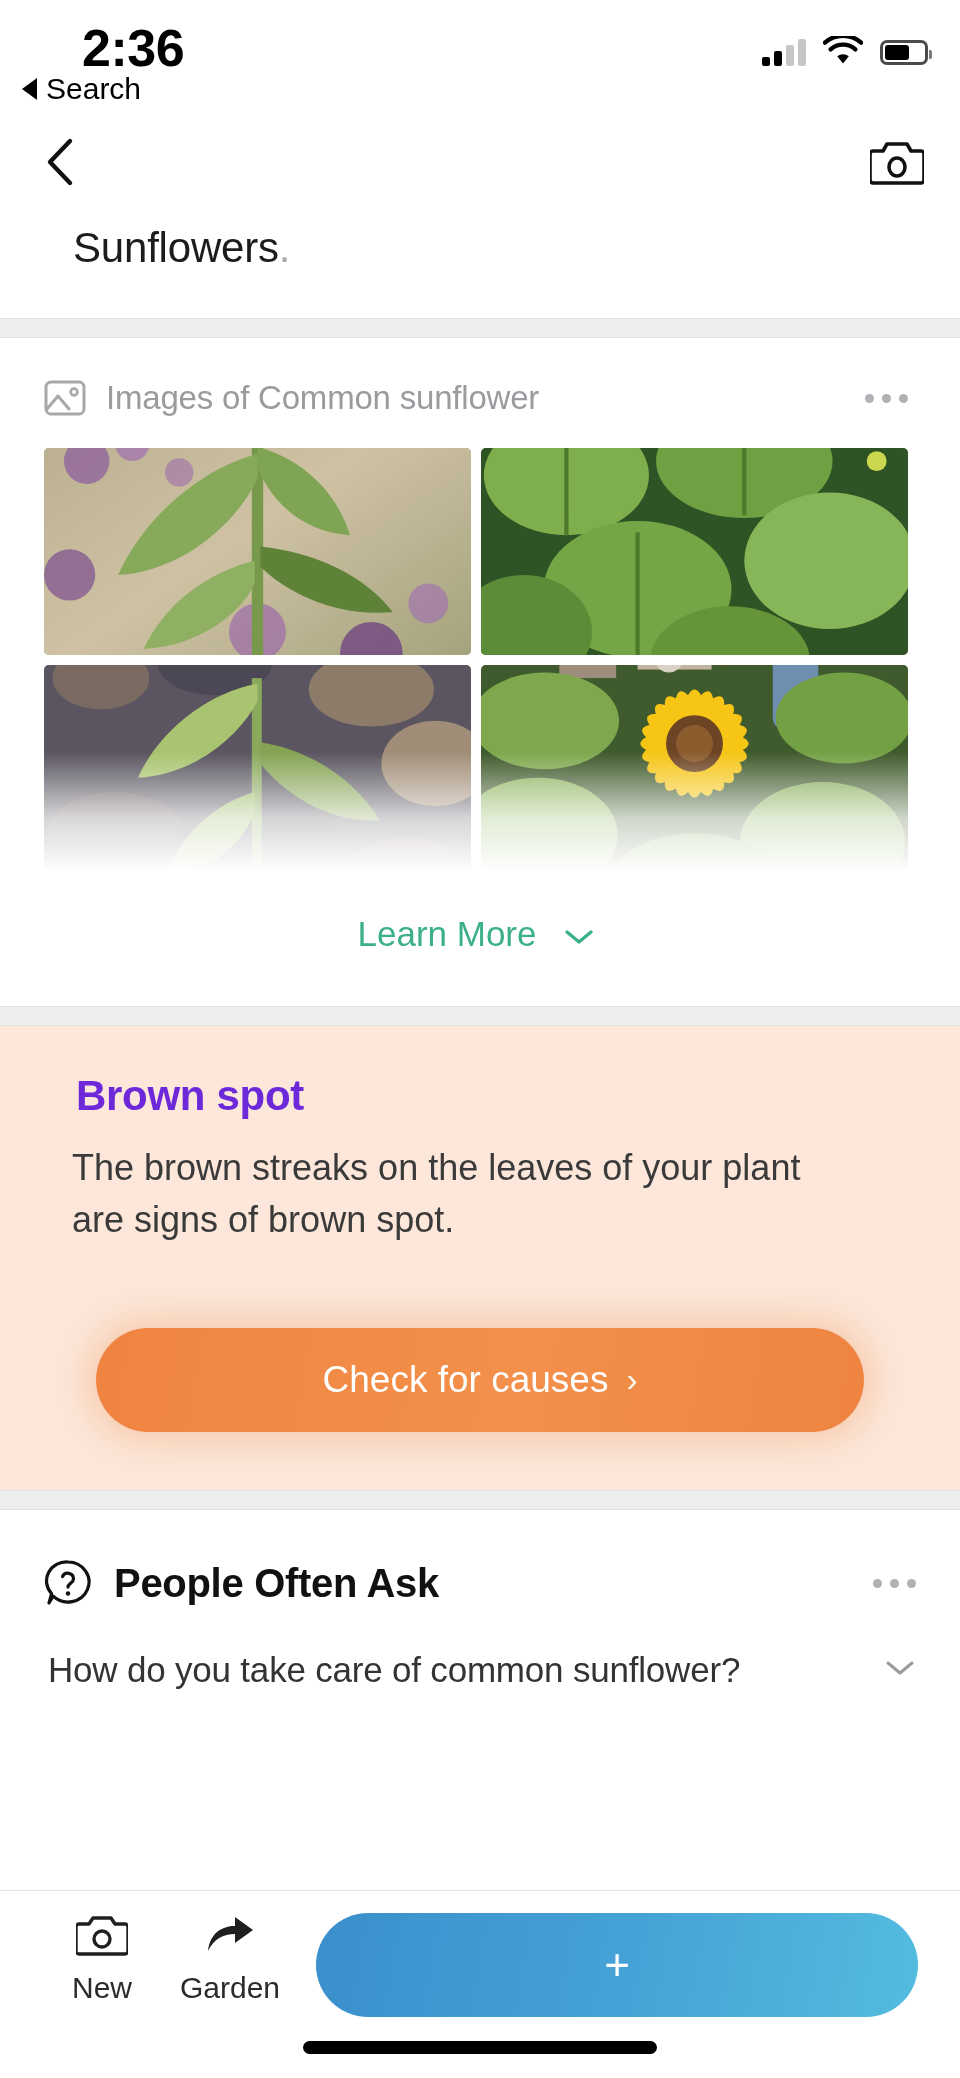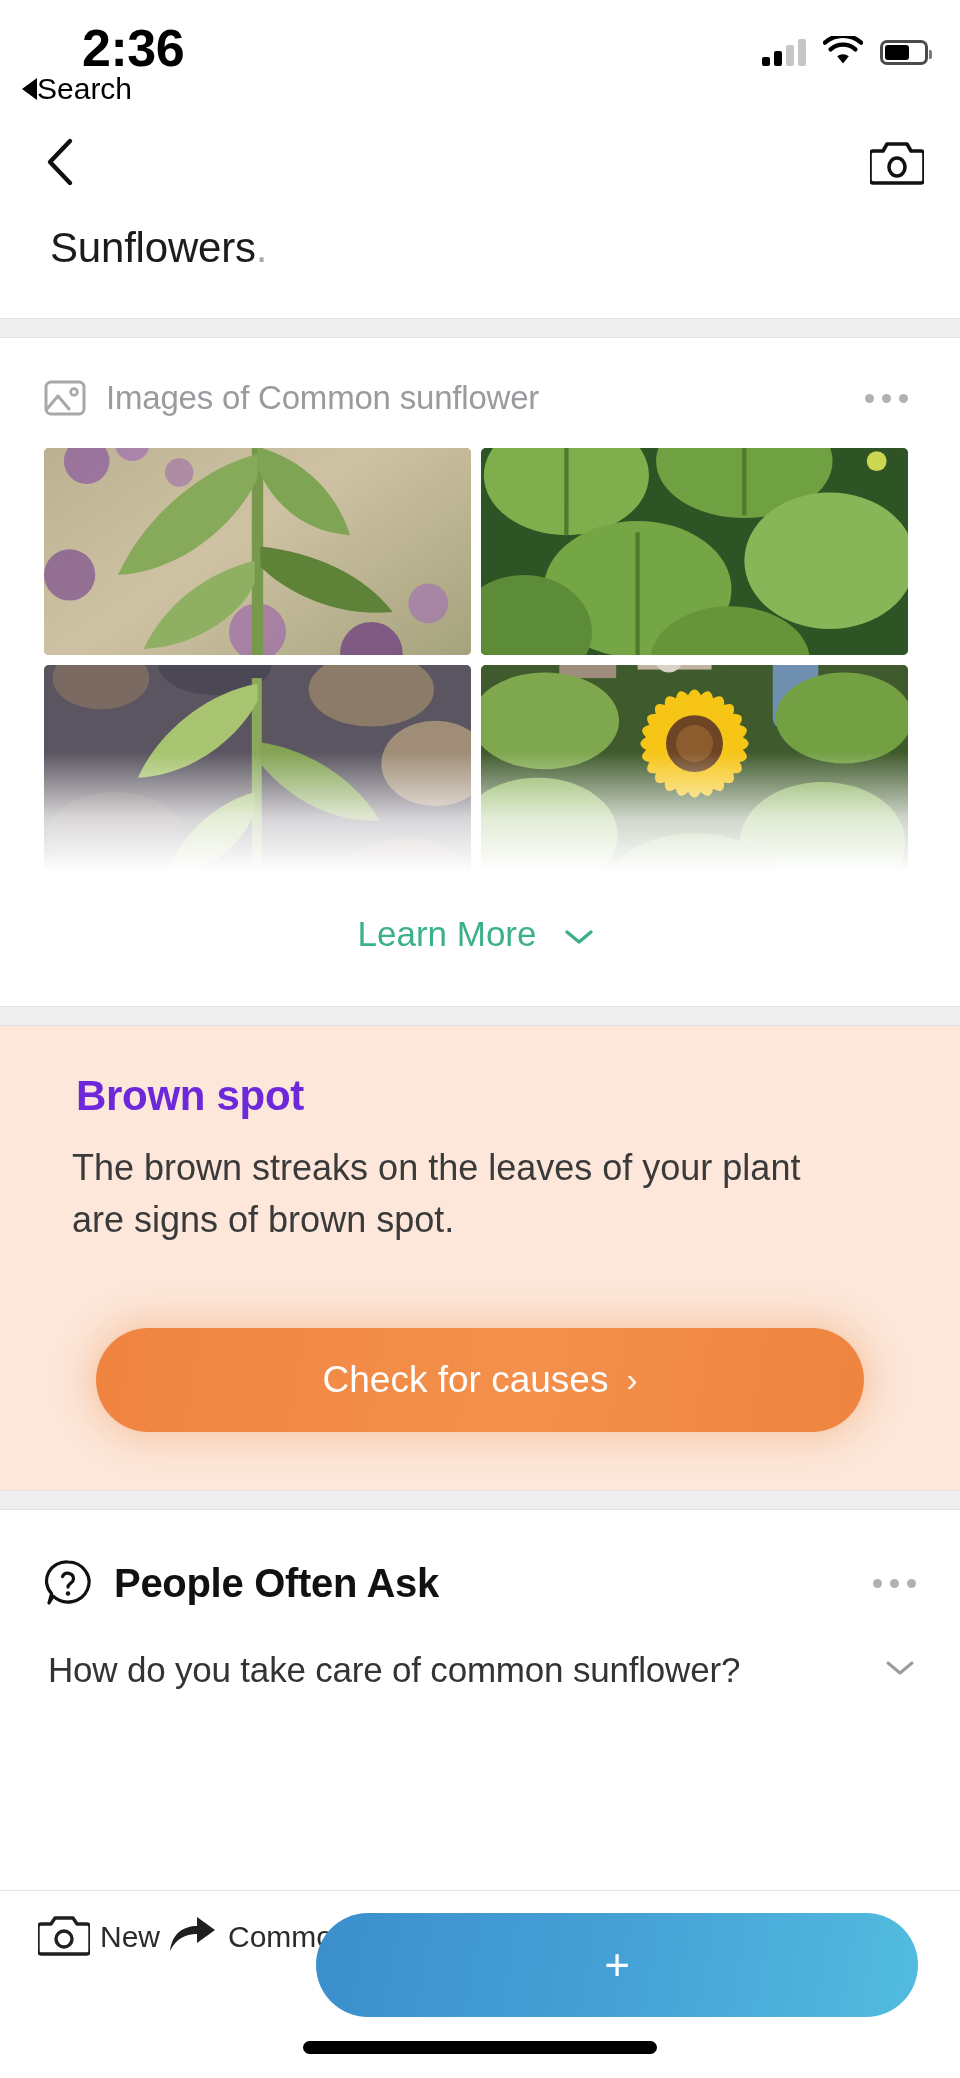--- a/index.html
+++ b/index.html
@@ -34,20 +34,21 @@
     font-weight: 700;
     letter-spacing: -0.5px;
     color: #000;
   }
   .status-back {
     position: absolute;
     left: 22px;
     top: 72px;
     display: flex;
     align-items: center;
+    gap: 9px;
     font-size: 30px;
     color: #000;
   }
   .status-back .tri {
     width: 0; height: 0;
     border-top: 11px solid transparent;
     border-bottom: 11px solid transparent;
     border-right: 15px solid #000;
   }
   .status-right {
@@ -97,20 +98,21 @@
     width: 44px; height: 52px;
   }
   .nav-camera {
     position: absolute;
     right: 36px; top: 18px;
   }
 
   
   .title-wrap {
     padding: 18px 12px 46px 50px;
+    margin-left: 23px;
   }
   .title {
     font-size: 42px;
     color: #1c1c1e;
     letter-spacing: -0.2px;
   }
   .title .dot { color: #a8a8ad; }
 
   
   .divider-band {
@@ -258,21 +260,21 @@
     background: #fff;
     border-top: 1px solid #e3e3e3;
     display: flex;
     align-items: flex-start;
     padding: 22px 42px 0 38px;
     gap: 0;
   }
   .tool {
     width: 128px;
     display: flex;
-    flex-direction: row;
+    flex-direction: column;
     align-items: center;
     gap: 10px;
   }
   .tool .tlabel {
     font-size: 30px;
     color: #2b2b2b;
   }
   .primary-btn {
     flex: 1;
     margin-left: 22px;
@@ -530,21 +532,21 @@
       </span>
       <span class="tlabel">New</span>
     </div>
 
     <div class="tool">
       <span>
         <svg width="52" height="44" viewBox="0 0 52 44">
           <path d="M4 38 C6 20 18 13 31 13 L31 4 L49 17 L31 30 L31 21 C19 21 10 26 4 38 Z" fill="#1f1f1f"></path>
         </svg>
       </span>
-      <span class="tlabel">Common</span>
+      <span class="tlabel">Garden</span>
     </div>
 
     <div class="primary-btn">
       <span class="plus">+</span>
     </div>
   </div>
 
   <div class="home-indicator"></div>
 
 </div>

